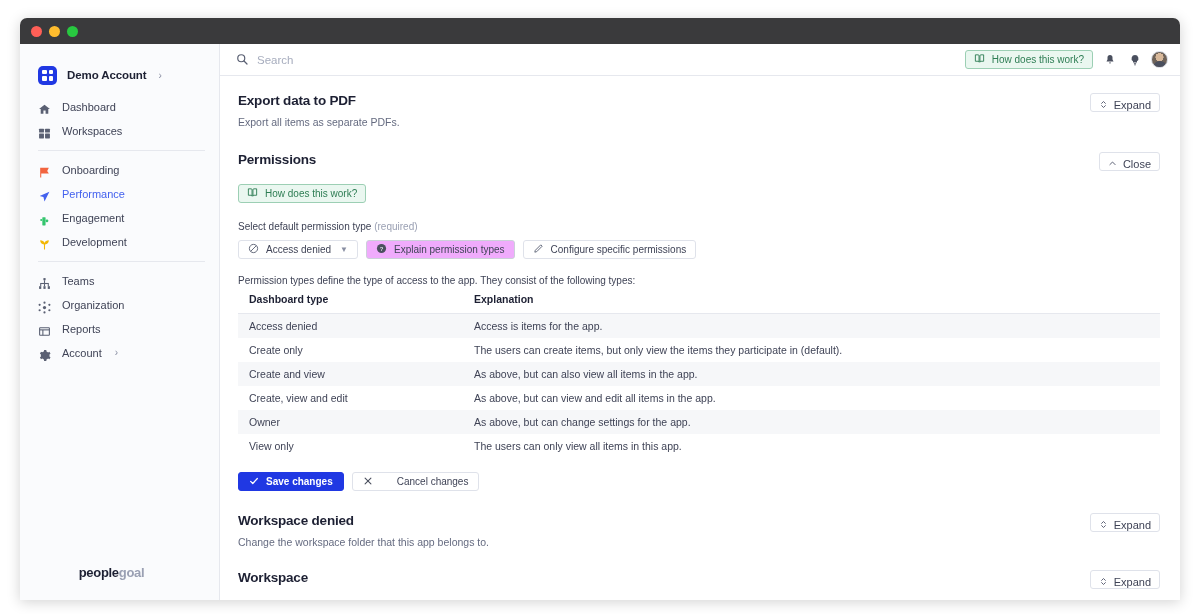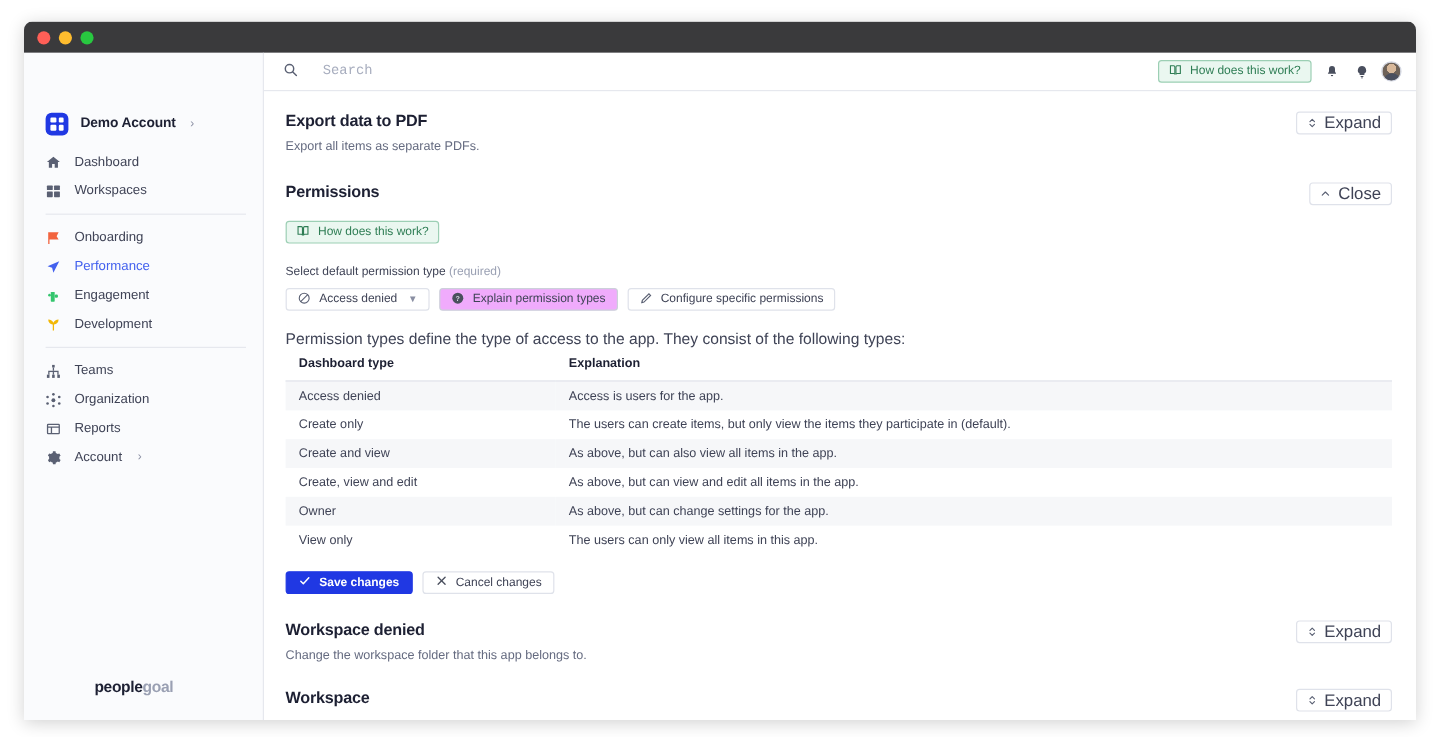--- a/index.html
+++ b/index.html
@@ -48,21 +48,20 @@
     flex-direction: column;
     position: relative;
   }
   #account-switcher {
     display: flex;
     align-items: center;
     gap: 10px;
     padding: 14px 14px 0 18px;
     height: 48px;
     cursor: pointer;
-    margin-top: 28px;
   }
   #account-logo {
     width: 19px; height: 19px;
     background: #2038e3;
     border-radius: 5px;
     display: grid;
     grid-template-columns: 1fr 1fr;
     grid-template-rows: 1fr 1fr;
     gap: 2px;
     padding: 4px;
@@ -89,21 +88,21 @@
     align-items: center;
     gap: 11px;
     height: 18px;
     margin-bottom: 0;
     padding: 0 14px 0 18px;
     font-size: 11px;
     color: #3f4356;
     cursor: pointer;
     line-height: 18px;
   }
-  .nav-group .nav-item { margin-bottom: 6px; }
+  .nav-group .nav-item { margin-bottom: 6px; align-items: flex-end; }
   .nav-item:last-child { margin-bottom: 0; }
   .nav-item.active { color: #4361ee; }
   .nav-ico {
     width: 13px; height: 13px;
     flex: none;
     display: flex;
     align-items: center;
     justify-content: center;
   }
   .nav-ico svg { display: block; }
@@ -134,27 +133,26 @@
     border-bottom: 1px solid #e6e8ee;
     display: flex;
     align-items: center;
     padding: 0 12px 0 16px;
     gap: 8px;
   }
   #search-wrap { display: flex; align-items: center; gap: 9px; flex: 1; }
   #search-input {
     border: none;
     outline: none;
-    font-family: Liberation Mono, monospace;
+    font-family: Liberation Sans, sans-serif;
     font-size: 11.5px;
     color: #1d2033;
     background: transparent;
     width: 300px;
     padding: 0;
-    margin-left: 12px;
   }
   #search-input::placeholder { color: #a7adbe; }
 
   .help-pill {
     display: inline-flex;
     align-items: center;
     gap: 7px;
     height: 19px;
     padding: 0 8px;
     border: 1px solid #9ccfb4;
@@ -211,30 +209,30 @@
     letter-spacing: -0.2px;
   }
   .section-desc {
     font-size: 10.5px;
     color: #656b80;
     margin-top: 8px;
   }
 
   .ghost-btn {
     display: inline-flex;
-    align-items: flex-start;
+    align-items: flex-end;
     justify-content: center;
     gap: 6px;
     height: 19px;
     min-width: 57px;
     padding: 0 8px;
     border: 1px solid #dfe2ea;
     background: #ffffff;
     border-radius: 3px;
-    font-size: 14px;
+    font-size: 11px;
     color: #3f4356;
     cursor: pointer;
     white-space: nowrap;
     flex: none;
   }
 
   #sec-export { padding-top: 17px; }
   #sec-permissions { padding-top: 24px; }
 
   .help-pill.block { margin-top: 13px; }
@@ -264,21 +262,21 @@
     font-size: 10px;
     color: #3f4356;
     cursor: pointer;
     white-space: nowrap;
   }
   .pill-btn.pressed { background: #f0abfc; border-color: #ccd0da; }
   .caret { font-size: 8px; color: #8a8fa3; margin-left: 2px; }
 
   .table-intro {
     margin-top: 16px;
-    font-size: 13px;
+    font-size: 10px;
     color: #3f4356;
   }
 
   table.perm { width: 100%; border-collapse: collapse; margin-top: 7px; }
   table.perm th {
     text-align: left;
     font-size: 10.5px;
     font-weight: bold;
     color: #1d2033;
     padding: 0 0 8px 11px;
@@ -305,21 +303,21 @@
     border-radius: 3px;
     color: #ffffff;
     font-size: 10px;
     font-weight: bold;
     cursor: pointer;
     white-space: nowrap;
   }
   .secondary-btn {
     display: inline-flex;
     align-items: center;
-    gap: 7px;
+    gap: 24px;
     height: 19px;
     padding: 0 10px;
     background: #ffffff;
     border: 1px solid #dfe2ea;
     border-radius: 3px;
     color: #3f4356;
     font-size: 10px;
     cursor: pointer;
     white-space: nowrap;
   }
@@ -598,21 +596,21 @@
           <table class="perm">
             <thead>
               <tr>
                 <th class="col-type">Dashboard type</th>
                 <th>Explanation</th>
               </tr>
             </thead>
             <tbody>
               <tr>
                 <td>Access denied</td>
-                <td>Access is users for the app.</td>
+                <td>Access is items for the app.</td>
               </tr>
               <tr>
                 <td>Create only</td>
                 <td>The users can create items, but only view the items they participate in (default).</td>
               </tr>
               <tr>
                 <td>Create and view</td>
                 <td>As above, but can also view all items in the app.</td>
               </tr>
               <tr>

